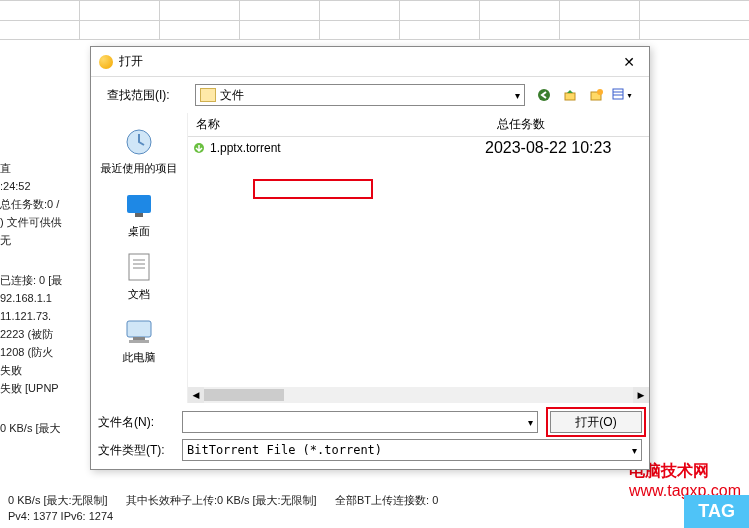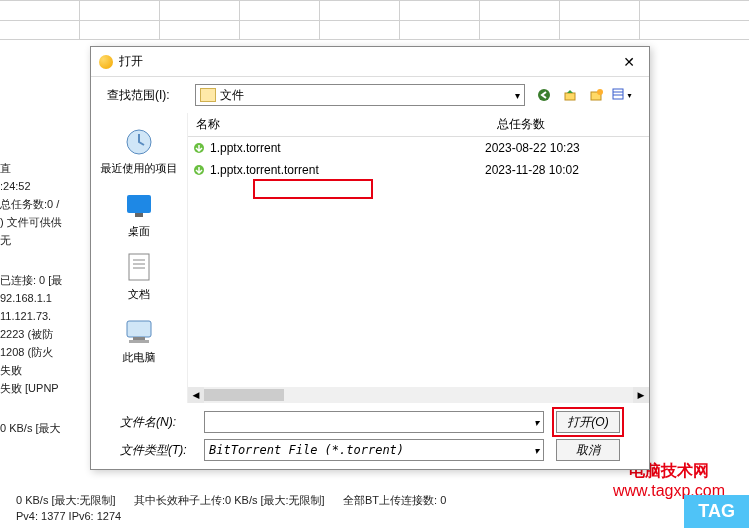--- a/index.html
+++ b/index.html
@@ -5,24 +5,24 @@
 * { margin: 0; padding: 0; box-sizing: border-box; font-family: "Microsoft YaHei", SimSun, sans-serif; }
 body { width: 749px; height: 528px; background: #fff; position: relative; overflow: hidden; font-size: 12px; }
 
 .bg-grid { position: absolute; top: 0; left: 0; right: 0; height: 40px; border-bottom: 1px solid #d0d0d0; }
 .bg-grid-row { display: flex; height: 20px; border-top: 1px solid #d0d0d0; }
 .bg-grid-cell { border-right: 1px solid #d0d0d0; }
 
 .bg-left { position: absolute; left: 0; top: 160px; width: 90px; font-size: 11px; color: #222; line-height: 16px; }
 .bg-left div { margin-bottom: 2px; }
 
-.bg-bottom { position: absolute; left: 0; bottom: 0; right: 0; padding: 4px 16px; font-size: 11px; color: #222; }
+.bg-bottom { position: absolute; left: 0; bottom: 0; right: 0; padding: 4px 8px; font-size: 11px; color: #222; }
 .bg-bottom .row { margin-bottom: 2px; }
 
-.watermark { position: absolute; right: 24px; bottom: 28px; text-align: center; }
+.watermark { position: absolute; right: 8px; bottom: 28px; text-align: left; }
 .watermark .cn { color: #e60012; font-size: 16px; font-weight: bold; }
 .watermark .en { color: #e60012; font-size: 16px; }
 .tag-box { position: absolute; right: 0; bottom: 0; background: #4fc3f7; color: #fff; padding: 6px 14px; font-size: 18px; font-weight: bold; }
 
 .dialog { position: absolute; left: 90px; top: 46px; width: 560px; height: 424px; background: #fff; border: 1px solid #888; box-shadow: 2px 2px 8px rgba(0,0,0,0.2); }
 .dlg-title { height: 30px; display: flex; align-items: center; padding: 0 8px; border-bottom: 1px solid #ddd; }
 .dlg-title .orb { width: 14px; height: 14px; border-radius: 50%; background: radial-gradient(circle at 30% 30%, #ffd966, #f4a800); margin-right: 6px; }
 .dlg-title .ttl { flex: 1; }
 .dlg-title .close { width: 24px; height: 24px; display: flex; align-items: center; justify-content: center; cursor: pointer; font-size: 14px; }
 
@@ -42,34 +42,34 @@
 
 .listing { flex: 1; display: flex; flex-direction: column; border-left: 1px solid #eee; }
 .list-header { height: 24px; display: flex; align-items: center; border-bottom: 1px solid #ddd; }
 .list-header .col { padding: 0 8px; font-size: 12px; }
 .col-name { flex: 1; }
 .col-date { width: 160px; }
 .list-rows { flex: 1; overflow: auto; }
 .list-row { height: 22px; display: flex; align-items: center; padding: 0 4px; cursor: pointer; }
 .list-row .file-icon { width: 14px; height: 14px; margin-right: 4px; display: flex; align-items: center; justify-content: center; }
 .list-row .fn { flex: 1; font-size: 12px; }
-.list-row .dt { width: 160px; font-size: 12px; }
+.list-row .dt { width: 160px; font-size: 16px; }
 .highlight-box-1 { position: absolute; left: 162px; top: 132px; width: 120px; height: 20px; border: 2px solid #e60012; pointer-events: none; }
 
 .scroll-bar { height: 16px; background: #f0f0f0; display: flex; align-items: center; }
 .scroll-bar .arrow { width: 16px; height: 16px; display: flex; align-items: center; justify-content: center; background: #e8e8e8; font-size: 9px; cursor: pointer; }
 .scroll-bar .track { flex: 1; height: 16px; position: relative; }
 .scroll-bar .thumb { position: absolute; left: 0; top: 2px; height: 12px; width: 80px; background: #ccc; }
 
-.dlg-bottom { padding: 8px 29px; font-style: italic; }
+.dlg-bottom { padding: 8px 7px; }
 .dlg-bottom .brow { display: flex; align-items: center; gap: 12px; margin-bottom: 6px; }
 .dlg-bottom .blbl { width: 72px; text-align: left; }
 .combo { flex: 1; height: 22px; border: 1px solid #888; display: flex; align-items: center; padding: 0 4px; background: #fff; }
 .combo .dd { margin-left: auto; font-size: 10px; }
-.btn { width: 64px; height: 22px; border: 1px solid #888; background: #f4f4f4; display: flex; align-items: center; justify-content: center; cursor: pointer; }
+.btn { width: 92px; height: 22px; border: 1px solid #888; background: #f4f4f4; display: flex; align-items: center; justify-content: center; cursor: pointer; }
 .btn-wrap-open { position: relative; }
 .btn-wrap-open::before { content: ""; position: absolute; left: -4px; top: -4px; right: -4px; bottom: -4px; border: 2px solid #e60012; pointer-events: none; }
 
 svg { display: block; }
 </style>
 </head>
 <body>
 
 <div class="bg-grid">
   <div class="bg-grid-row">
@@ -225,30 +225,20 @@
         <div class="list-row">
           <div class="file-icon">
             <svg width="12" height="12">
                 <circle cx="6" cy="6" r="5" fill="#6abf40"></circle>
                 <path d="M6 3 v6 M3 6 l3 3 l3 -3" stroke="#fff" stroke-width="1.5" fill="none"></path>
               </svg>
           </div>
           <div class="fn">1.pptx.torrent</div>
           <div class="dt">2023-08-22 10:23</div>
         </div>
-        <div class="list-row">
-          <div class="file-icon">
-            <svg width="12" height="12">
-                <circle cx="6" cy="6" r="5" fill="#6abf40"></circle>
-                <path d="M6 3 v6 M3 6 l3 3 l3 -3" stroke="#fff" stroke-width="1.5" fill="none"></path>
-              </svg>
-          </div>
-          <div class="fn">1.pptx.torrent.torrent</div>
-          <div class="dt">2023-11-28 10:02</div>
-        </div>
       </div>
       <div class="scroll-bar">
         <div class="arrow">◀</div>
         <div class="track">
             <div class="thumb"></div>
           </div>
         <div class="arrow">▶</div>
       </div>
     </div>
   </div>
@@ -263,18 +253,17 @@
       <div class="btn-wrap-open">
         <div class="btn">打开(O)</div>
       </div>
     </div>
     <div class="brow">
       <div class="blbl">文件类型(T):</div>
       <div class="combo">
         <span style="font-family:monospace">BitTorrent File (*.torrent)</span>
         <span class="dd">▾</span>
       </div>
-      <div class="btn">取消</div>
     </div>
   </div>
 
   <div class="highlight-box-1"></div>
 </div>
 
 </body></html>

